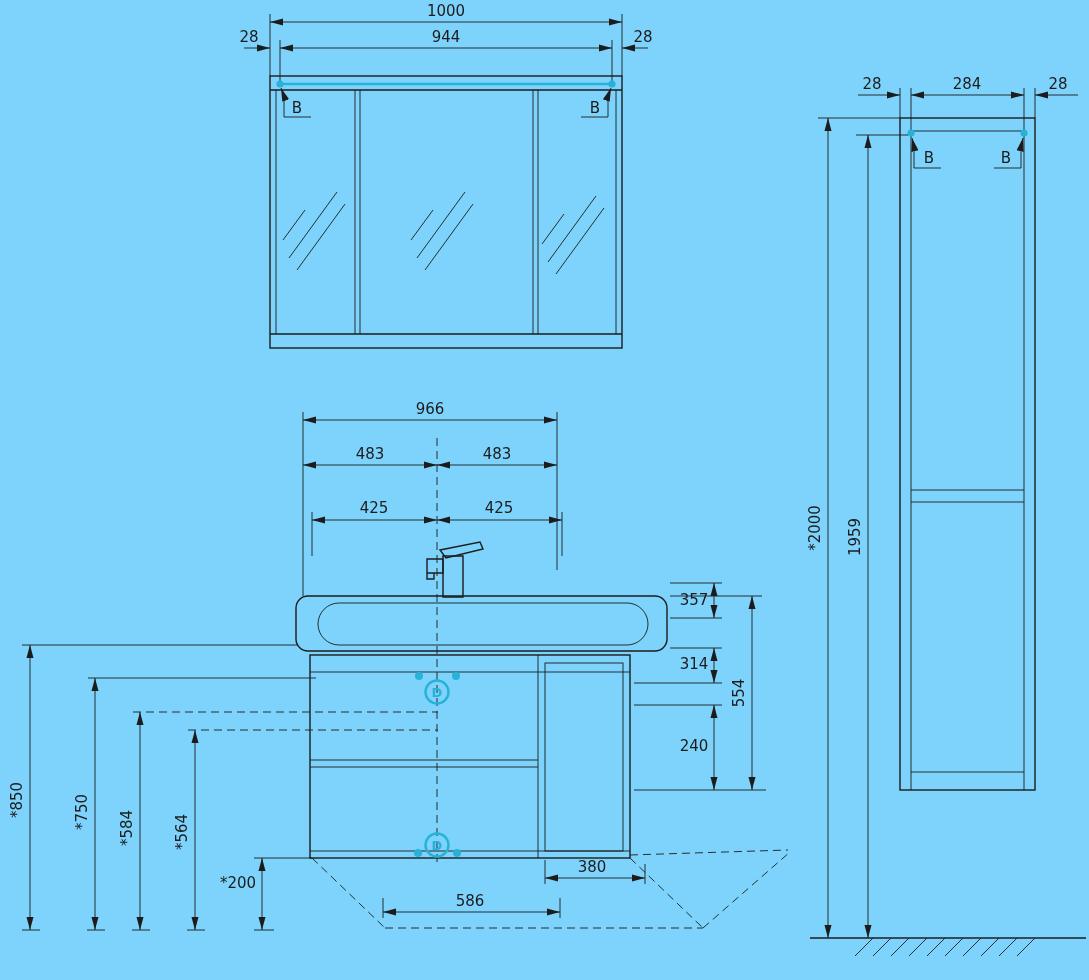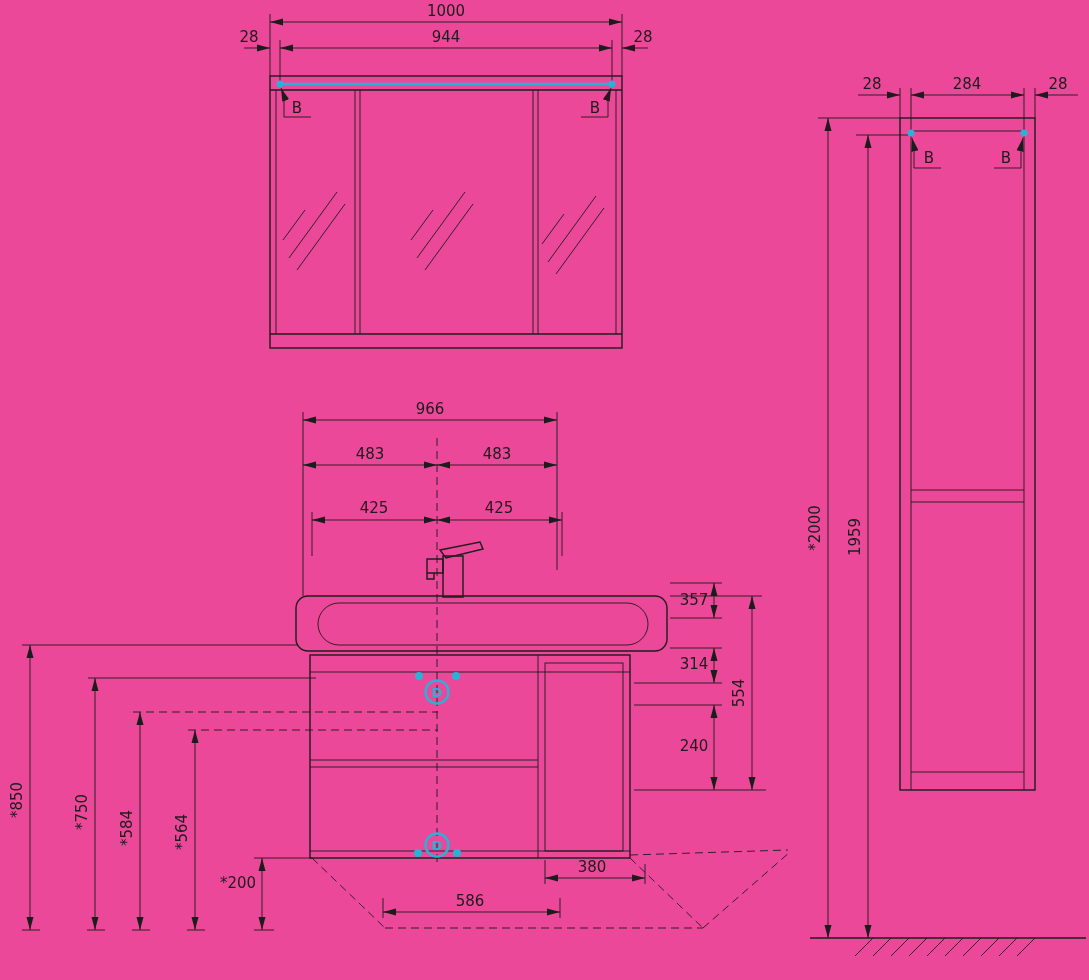--- a/index.html
+++ b/index.html
@@ -1,16 +1,16 @@
 <!DOCTYPE html>
 <html><head>
 <meta charset="utf-8">
 <style>
   html,body{margin:0;padding:0;background:#ffffff;}
-  .canvas{width:1089px;height:980px;position:relative;background:#ec4899;overflow:hidden;
+  .canvas{width:1089px;height:980px;position:relative;background:#7dd3fc;overflow:hidden;
           font-family:"DejaVu Sans", sans-serif;}
   svg{position:absolute;left:0;top:0;}
   .ln{stroke:#1c1c1c;stroke-width:1.4;fill:none;stroke-linecap:butt;}
   .thin{stroke:#1c1c1c;stroke-width:0.9;fill:none;}
   .dim{stroke:#1c1c1c;stroke-width:0.9;fill:none;}
   .dash{stroke:#1c1c1c;stroke-width:0.9;fill:none;stroke-dasharray:8 5;}
   .acc{stroke:#29b2d8;fill:none;}
   .t{font:15px "DejaVu Sans", sans-serif;fill:#1c1c1c;text-anchor:middle;}
   .td{font:bold 13px "DejaVu Sans", sans-serif;fill:#29b2d8;text-anchor:middle;}
 </style>

